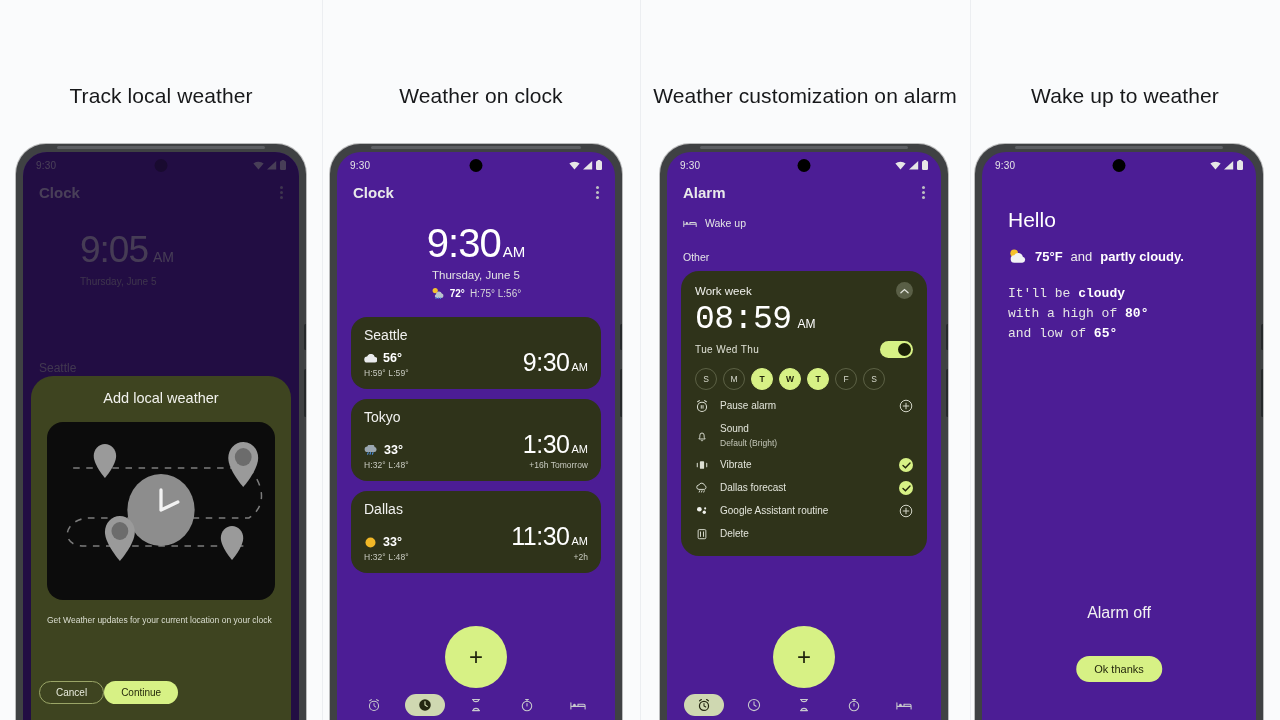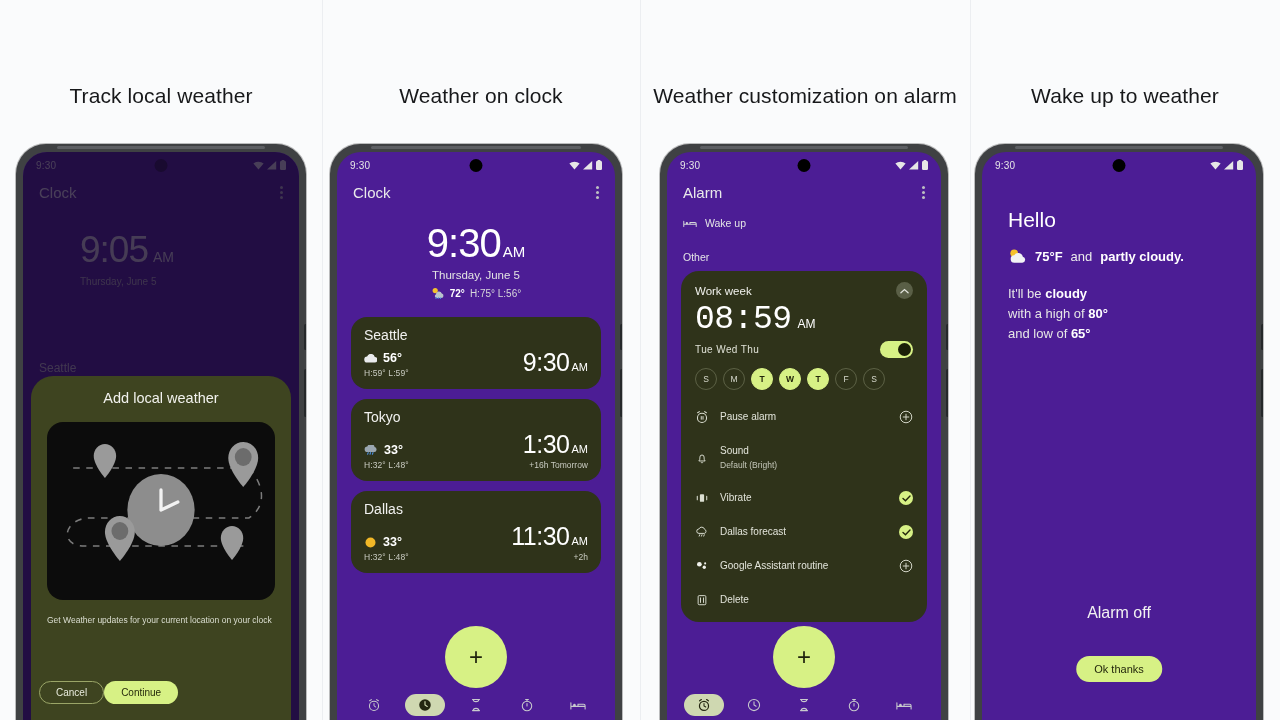--- a/index.html
+++ b/index.html
@@ -51,21 +51,21 @@
   .statusbar .t{font-size:10px;letter-spacing:.2px;}
   .statusbar .icons{margin-left:auto;display:flex;align-items:center;gap:3px;}
   .punch{
     position:absolute;left:50%;transform:translateX(-50%);top:7px;
     width:13px;height:13px;border-radius:50%;background:#000;
   }
   .punch.dim{background:#0b0b0b;}
 
   
   .appbar{display:flex;align-items:center;padding:6px 16px 2px 16px;}
-  .appbar .title{font-size:15px;color:#e9e9ea;font-weight:400;}
+  .appbar .title{font-size:15px;color:#e9e9ea;font-weight:700;}
   .appbar .kebab{margin-left:auto;display:flex;flex-direction:column;gap:2px;}
   .appbar .kebab i{width:3px;height:3px;border-radius:50%;background:#bdbfc2;display:block;}
 
   
   .bigclock{display:flex;align-items:baseline;justify-content:center;color:#fff;}
   .bigclock .hm{font-size:40px;font-weight:400;letter-spacing:-1px;line-height:1;}
   .bigclock .ap{font-size:15px;margin-left:2px;font-weight:400;}
   .dateline{text-align:center;color:#e3e3e3;font-size:11.5px;margin-top:6px;}
   .wxline{display:flex;align-items:center;justify-content:center;gap:5px;margin-top:6px;font-size:10px;color:#d7d8da;}
   .wxline .temp{font-weight:700;color:#fff;}
@@ -145,31 +145,31 @@
   .toggle{
     margin-left:auto;width:33px;height:17px;border-radius:10px;background:#d7f185;position:relative;
   }
   .toggle i{position:absolute;right:2px;top:2px;width:13px;height:13px;border-radius:50%;background:#1b1f08;display:block;}
   .chips{display:flex;gap:6px;margin-top:10px;}
   .chip{
     width:22px;height:22px;border-radius:50%;display:flex;align-items:center;justify-content:center;
     font-size:8.5px;color:#d9dbcf;border:1px solid #5c6145;box-sizing:border-box;
   }
   .chip.on{background:#d7f185;color:#22260b;border-color:#d7f185;font-weight:700;}
-  .optrow{display:flex;align-items:center;gap:11px;margin-top:20px;color:#e2e4da;}
+  .optrow{display:flex;align-items:center;gap:11px;margin-top:9px;color:#e2e4da;}
   .optrow .otxt{font-size:10px;line-height:1.35;}
   .optrow .osub{font-size:8.5px;color:#c4c7b9;}
   .optrow .oend{margin-left:auto;display:flex;align-items:center;}
   .okicon{width:14px;height:14px;border-radius:50%;background:#d7f185;display:flex;align-items:center;justify-content:center;}
 
   
   .hello{padding:30px 26px 0 26px;color:#fff;font-size:21px;font-weight:400;}
   .wxnow{display:flex;align-items:center;gap:8px;padding:16px 26px 0 26px;color:#ececec;font-size:13px;}
   .wxnow b{color:#fff;}
-  .forecast{padding:20px 26px 0 26px;color:#e6e6e6;font-size:13px;line-height:1.55;}
+  .forecast{padding:20px 26px 0 26px;color:#e6e6e6;font-size:13px;line-height:1.55;font-family:Liberation Mono, monospace;}
   .forecast b{color:#fff;}
   .alarmoff{position:absolute;left:0;right:0;top:452px;text-align:center;color:#f2f2f2;font-size:16px;}
   .okthanks{
     position:absolute;left:50%;transform:translateX(-50%);top:504px;
     background:#d7f185;color:#24280c;border:none;border-radius:15px;
     padding:7px 18px;font-size:11px;
   }
   .dim{opacity:.55;}
 </style>
 </head>

